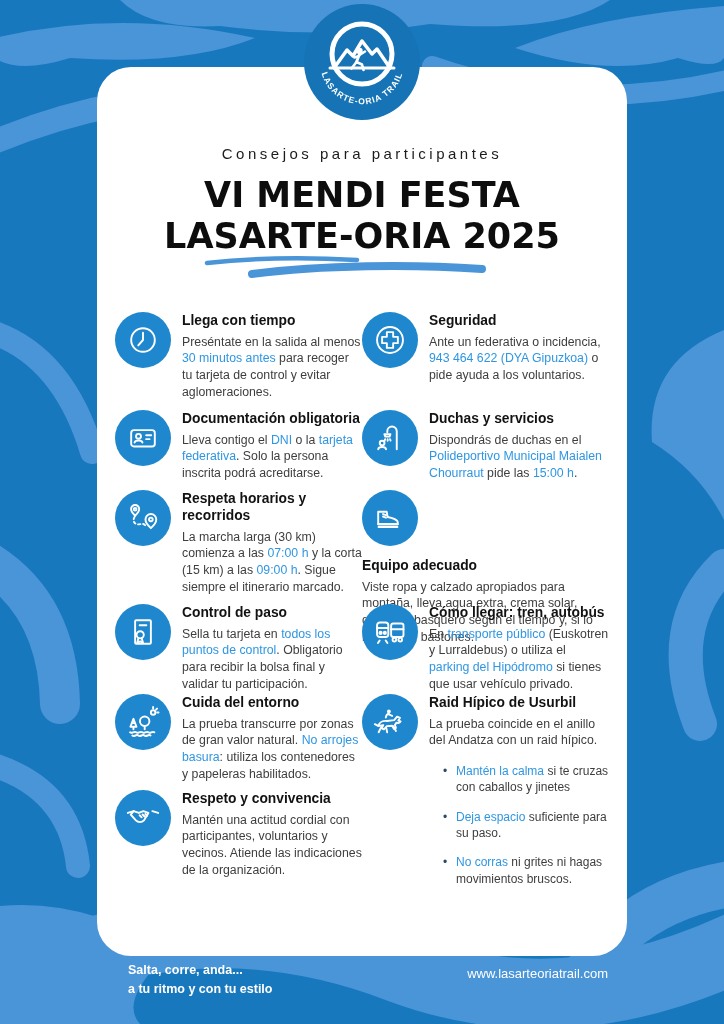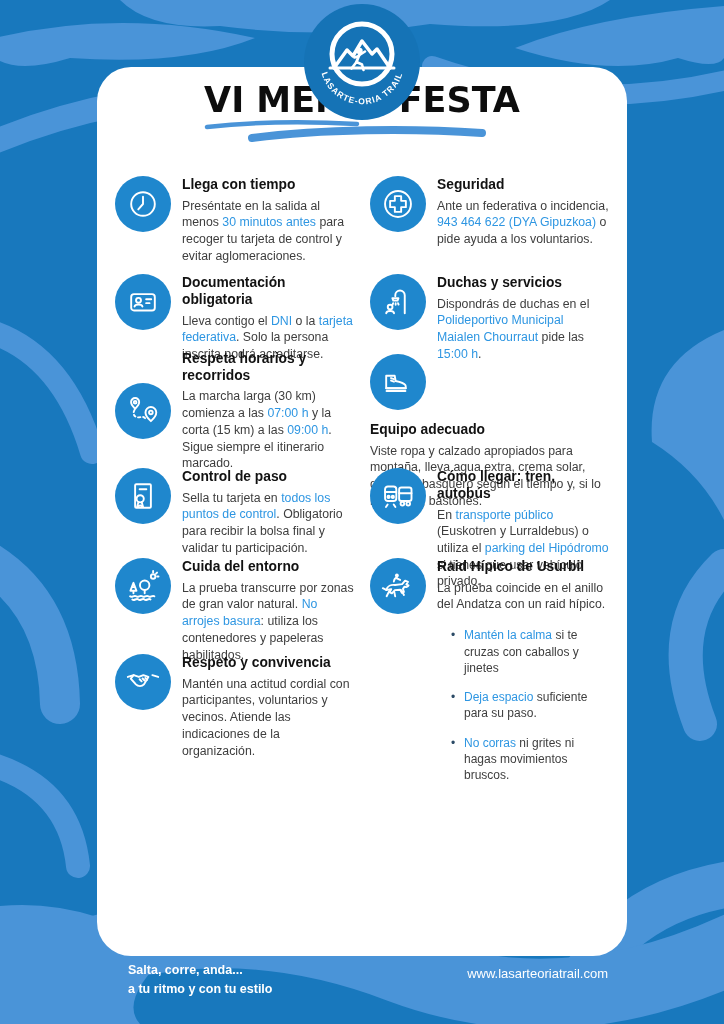--- a/index.html
+++ b/index.html
@@ -32,21 +32,21 @@
   }
   .title{
     margin:13px 0 0;text-align:center;
     font-family:"DejaVu Sans","Liberation Sans",sans-serif;
     font-weight:800;font-size:35px;line-height:1.17;color:#0d0d0d;
   }
   .underline-svg{display:block;margin:-3px auto 0;transform:translateX(-16px);}
 
   .tips{
     margin:30px 18px 0;
-    display:grid;grid-template-columns:1fr 1fr;column-gap:16px;
+    display:grid;grid-template-columns:1fr 1fr;
     grid-template-rows:98px 80px 114px 90px 96px auto;
   }
   .tip{display:flex;gap:11px;align-items:flex-start;}
   .tip-circle{
     width:56px;height:56px;border-radius:50%;background:var(--icon-blue);
     display:flex;align-items:center;justify-content:center;flex:0 0 56px;
   }
   .tip-circle svg{width:36px;height:36px;}
   .tip-body{min-width:0;}
   .tip-body h3{
@@ -83,21 +83,23 @@
   <path class="s" stroke-width="40" d="M-15 560 Q 58 604 60 704"></path>
   <path class="s" stroke-width="24" d="M-10 764 Q 70 788 78 866"></path>
   <path class="f" d="M724 330 Q 646 362 652 442 Q 700 472 724 520 Z"></path>
   <path class="s" stroke-width="34" d="M724 566 Q 662 626 700 724"></path>
   <path class="s" stroke-width="46" d="M560 1030 Q 600 906 730 884"></path>
   <path class="s" stroke-width="70" d="M-20 1002 Q 180 884 400 968 Q 560 1028 735 948"></path>
   <path class="f" d="M0 1024 L0 906 Q 86 898 170 952 Q 118 1000 140 1024 Z"></path>
 </svg>
 
 <div class="card">
+  <p class="kicker">Consejos para participantes</p>
   <h1 class="title"><span>VI MENDI FESTA</span><br>
+    <span>LASARTE-ORIA 2025</span>
   </h1>
   <svg class="underline-svg" width="310" height="28" viewBox="0 0 310 28" aria-hidden="true">
     <path d="M16 9 C 70 3 130 4 166 6" stroke="#4a94d8" stroke-width="4.5" fill="none" stroke-linecap="round"></path>
     <path d="M61 20 C 130 11 220 10 291 15" stroke="#4a94d8" stroke-width="8" fill="none" stroke-linecap="round"></path>
   </svg>
 
   <div class="tips" id="tips-grid">
       <div class="tip" style="grid-area: 1 / 1;">
     <div class="tip-circle">
           <svg viewBox="0 0 32 32" stroke="#fff" fill="none" stroke-width="1.7" stroke-linecap="round" stroke-linejoin="round">
@@ -117,21 +119,21 @@
             <circle cx="12" cy="14.5" r="2.2"></circle>
             <path d="M8.5 20c.6-2.4 6.4-2.4 7 0"></path>
             <path d="M18.8 13.5h4.5M18.8 17h3"></path>
           </svg>
         </div>
     <div class="tip-body">
       <h3>Documentación obligatoria</h3>
       <p><span>Lleva contigo el </span><span class="hl">DNI</span><span> o la </span><span class="hl">tarjeta federativa</span><span>. Solo la persona inscrita podrá acreditarse.</span></p>
     </div>
   </div>
-      <div class="tip" style="grid-area: 3 / 1; align-items: center;">
+      <div class="tip" style="grid-area: 3 / 1;">
     <div class="tip-circle">
           <svg viewBox="0 0 32 32" stroke="#fff" fill="none" stroke-width="1.7" stroke-linecap="round" stroke-linejoin="round">
             <path d="M9 4.5a3.6 3.6 0 013.6 3.6C12.6 10.6 9 14 9 14s-3.6-3.4-3.6-5.9A3.6 3.6 0 019 4.5z"></path>
             <circle cx="9" cy="8.2" r="1.2"></circle>
             <path stroke-dasharray="2 2.5" d="M8.5 15c-2.5 4.5 1 7.5 5 6.5 2.2-.5 3.2-.3 4.4.9"></path>
             <path d="M23 12.5a4.8 4.8 0 014.8 4.8c0 3.3-4.8 7.7-4.8 7.7s-4.8-4.4-4.8-7.7A4.8 4.8 0 0123 12.5z"></path>
             <circle cx="23" cy="17.3" r="1.6"></circle>
           </svg>
         </div>
     <div class="tip-body">

